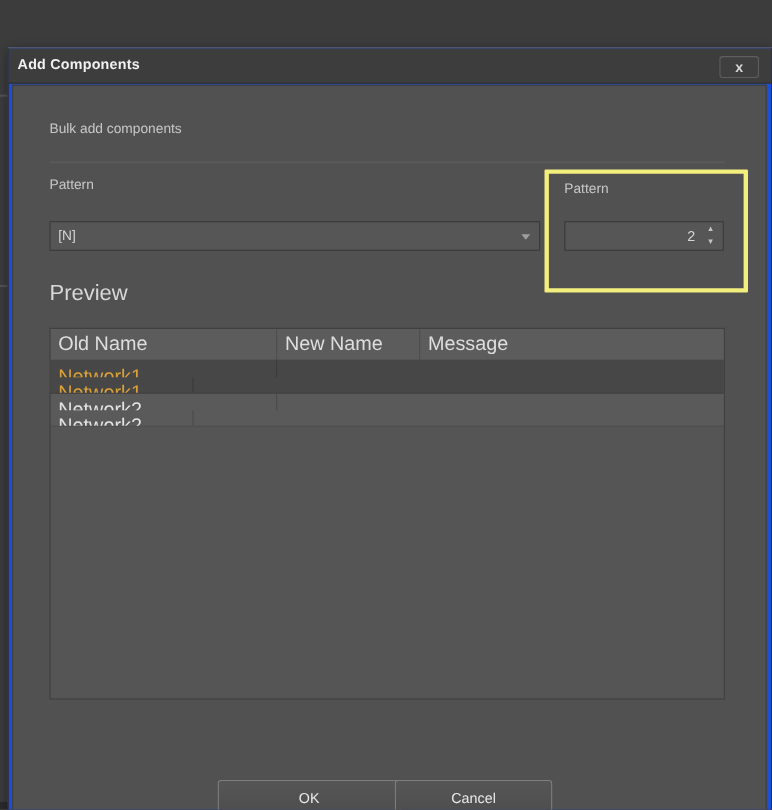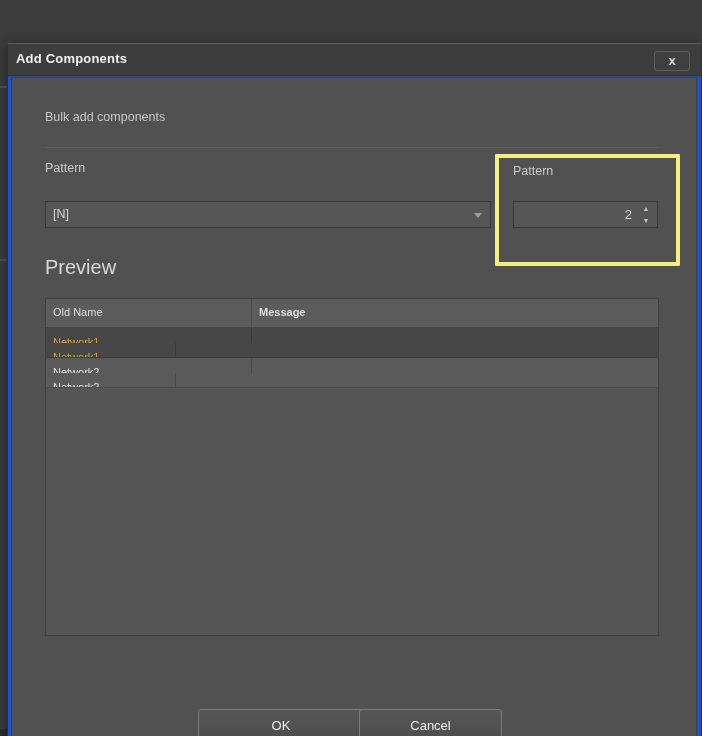--- a/index.html
+++ b/index.html
@@ -81,39 +81,39 @@
   }
 
   .preview-heading{
     position:absolute;left:37px;top:212px;
     font-size:20px;color:#d8d8d8;font-weight:400;text-align:right;
   }
 
   .table{
     position:absolute;left:37px;top:254px;width:614px;height:338px;
     background:#555555;border:1px solid #3f3f3f;box-sizing:border-box;
-    font-size:11px;overflow:hidden;
+    font-size:18px;overflow:hidden;
   }
   .thead{display:flex;height:28px;background:#5c5c5c;border-bottom:1px solid #454545;}
   .th{
     box-sizing:border-box;padding:0 0 0 7px;line-height:27px;color:#dedede;
     border-right:1px solid #4e4e4e;cursor:default;
   }
   .th:last-child{border-right:none;}
   .tr{display:flex;height:29px;background:#5a5a5a;border-bottom:1px solid rgba(0,0,0,0.15);cursor:pointer;flex-direction:column;}
   .tr.selected{background:#474747;}
   .td{
     box-sizing:border-box;padding:0 0 0 7px;line-height:28px;color:#e3e3e3;
     border-right:1px solid rgba(0,0,0,0.18);white-space:nowrap;overflow:hidden;
   }
   .td:last-child{border-right:none;}
   .tr.selected .td{color:#dba137;}
   .col1{width:206px;}
   .col2{width:130px;}
-  .col3{flex:1;font-weight:bold;}
+  .col3{flex:1;}
 
   .btn{
     position:absolute;top:665px;height:33px;
     background:linear-gradient(#565656,#4d4d4d);
     border:1px solid #7d7d7d;border-radius:3px;box-sizing:border-box;
     color:#eaeaea;font-size:13px;text-align:center;line-height:31px;cursor:pointer;
     font-family:"Liberation Sans", sans-serif;
   }
   .ok-btn{left:190px;width:166px;}
   .cancel-btn{left:351px;width:143px;}
@@ -156,20 +156,21 @@
     </div>
   </div>
 
   <div class="highlight-box"></div>
 
   <div class="preview-heading">Preview</div>
 
   <div class="table">
     <div class="thead">
       <div class="th col1">Old Name</div>
+      <div class="th col2">New Name</div>
       <div class="th col3">Message</div>
     </div>
     <div class="tr selected">
       <div class="td col1">Network1</div>
       <div class="td col2">Network1</div>
       <div class="td col3"></div>
     </div>
     <div class="tr">
       <div class="td col1">Network2</div>
       <div class="td col2">Network2</div>

